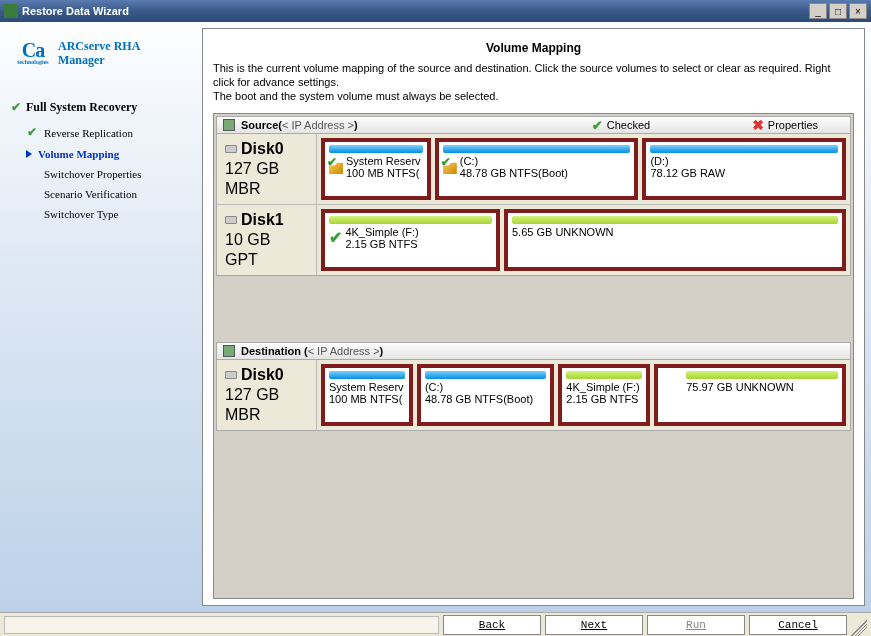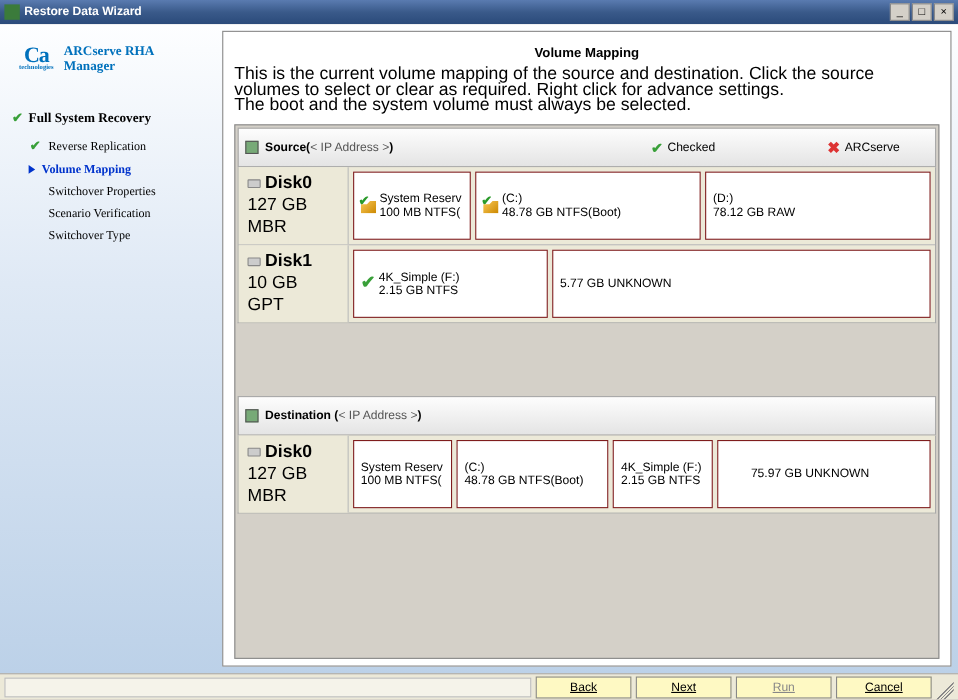--- a/index.html
+++ b/index.html
@@ -88,33 +88,33 @@
   
   .main-panel {
     flex:1;
     background:#fff;
     border:1px solid #888;
     display:flex;
     flex-direction:column;
     padding: 8px 10px 6px 10px;
   }
   .mp-title { text-align:center; font-weight:bold; font-size:12px; margin:4px 0 6px 0;}
-  .mp-desc { font-size:16px; line-height:14px; margin-bottom:10px;}
+  .mp-desc { font-size:11px; line-height:14px; margin-bottom:10px;}
 
   .mapping-area {
     flex:1;
     background:#d4d0c8;
     border:1px solid #888;
     padding:2px;
     display:flex;
     flex-direction:column;
     overflow:hidden;
   }
   .section-header {
-    height:36px;
+    height:18px;
     background: linear-gradient(to bottom,#fdfdfd,#e4e4e4);
     border:1px solid #aaa;
     display:flex;
     align-items:center;
     padding:0 6px;
     font-weight:bold;
     gap:6px;
   }
   .legend { display:flex; align-items:center; gap:4px; font-weight:normal; font-size:11px;}
   .legend .red-x { color:#d33; font-weight:bold; font-size:14px;}
@@ -140,25 +140,25 @@
   }
   .disk-label-cell .dname { font-weight:bold; display:flex; align-items:center; gap:4px;}
   .disk-mini-icon { width:12px;height:8px;background:#ccc;border:1px solid #888;display:inline-block;border-radius:1px;}
   .partitions-cell {
     flex:1;
     display:flex;
     gap:4px;
     padding:4px;
   }
   .partition {
-    border:1px solid #7f1d1d;
+    border:4px solid #7f1d1d;
     background:#fff;
     padding:3px 4px 3px 4px;
     display:flex;
-    flex-direction:row;
+    flex-direction:column;
     gap:2px;
     min-width:70px;
     position:relative;
   }
   .partition .topbar {
     height:8px;
     border-radius:2px;
   }
   .topbar.blue { background: linear-gradient(to bottom,#7fd0ff,#0090e0);}
   .topbar.green { background: linear-gradient(to bottom,#d5f27a,#a5d635);}
@@ -211,26 +211,26 @@
     padding:0 4px;
     gap:4px;
   }
   .wizard-bar .spacer-left {
     flex:1;
     height:18px;
     border:1px solid #bbb;
     background:#f5f3ea;
   }
   .wizard-bar .wbtn {
-    width:87px; height:20px;
-    background:#fef9c3;
+    width:98px; height:20px;
+    background:#ffffff;
     border:1px solid #888;
     font-size:11px;
     cursor:pointer;
-    font-family:Liberation Sans, sans-serif;
+    font-family:Liberation Mono, monospace;
     text-decoration:underline;
     text-align:center;
   }
   .wizard-bar .wbtn:disabled { color:#888; cursor:default;}
   .resize-grip {
     width:16px;height:16px;
     background:
       linear-gradient(135deg, transparent 50%, #888 50%, #888 55%, transparent 55%,
                       transparent 60%, #888 60%, #888 65%, transparent 65%,
                       transparent 70%, #888 70%, #888 75%, transparent 75%);
@@ -308,21 +308,21 @@
           <span>Source(</span><span class="ipaddr">&lt; IP Address &gt;</span><span>)</span>
         </span>
         <span style="flex:1"></span>
         <span class="legend">
           <span class="green-v">✔</span>
           <span>Checked</span>
         </span>
         <span style="width:90px"></span>
         <span class="legend">
           <span class="red-x">✖</span>
-          <span>ARCserve</span>
+          <span>Properties</span>
         </span>
         <span style="width:20px"></span>
       </div>
       <div class="disk-table" id="source-disks">
           <div class="disk-row">
             <div class="disk-label-cell">
               <div class="dname">
                 <span class="disk-mini-icon"></span>
                 <span>Disk0</span>
               </div>
@@ -378,21 +378,21 @@
                   <div class="plabel">
                     <div>4K_Simple (F:)</div>
                     <div>2.15 GB NTFS</div>
                   </div>
                 </div>
               </div>
               <div class="partition" style="flex: 2 1 0%;">
                 <div class="topbar green"></div>
                 <div class="pcontent">
                   <div class="plabel">
-                    <div>5.77 GB UNKNOWN</div>
+                    <div>5.65 GB UNKNOWN</div>
                   </div>
                 </div>
               </div>
             </div>
           </div>
         </div>
 
       <div class="section-gap"></div>
 
       <div class="section-header">

